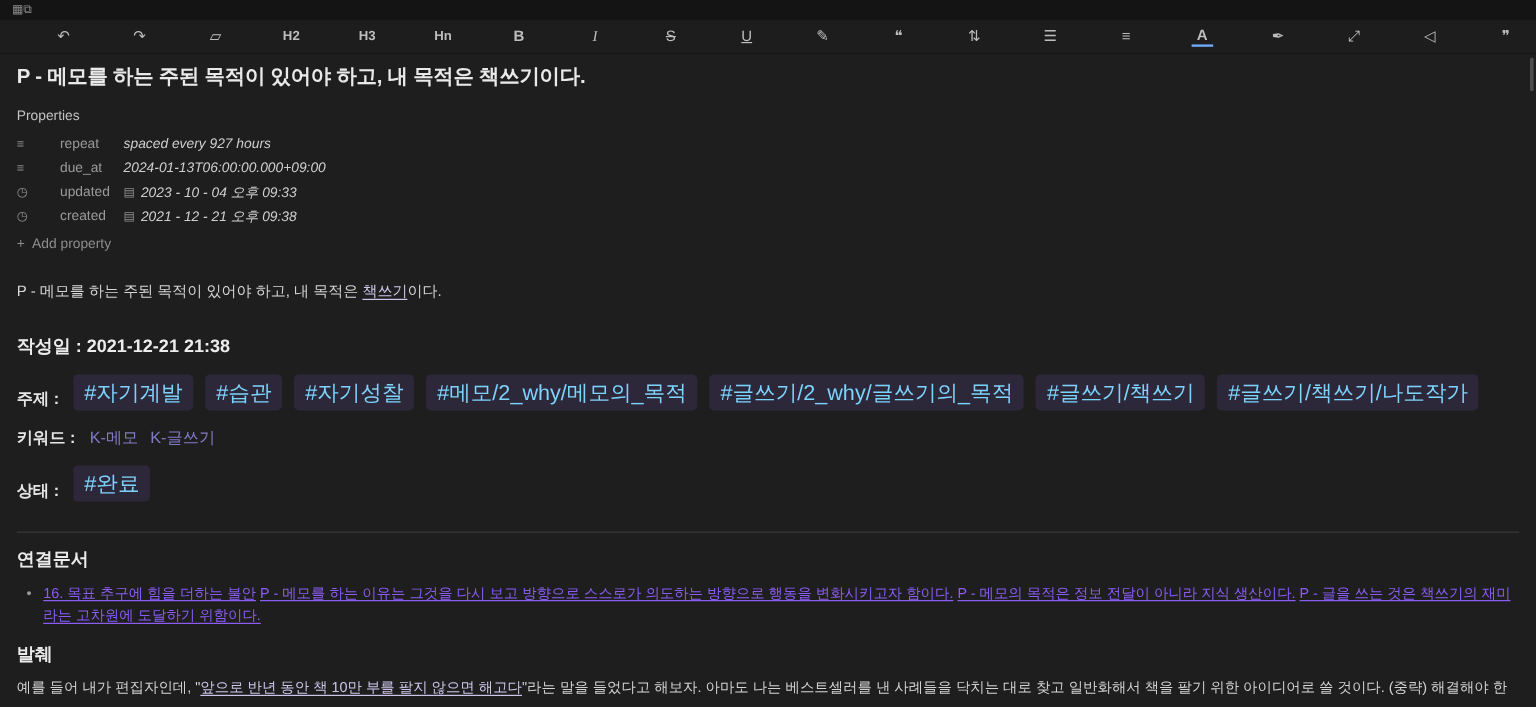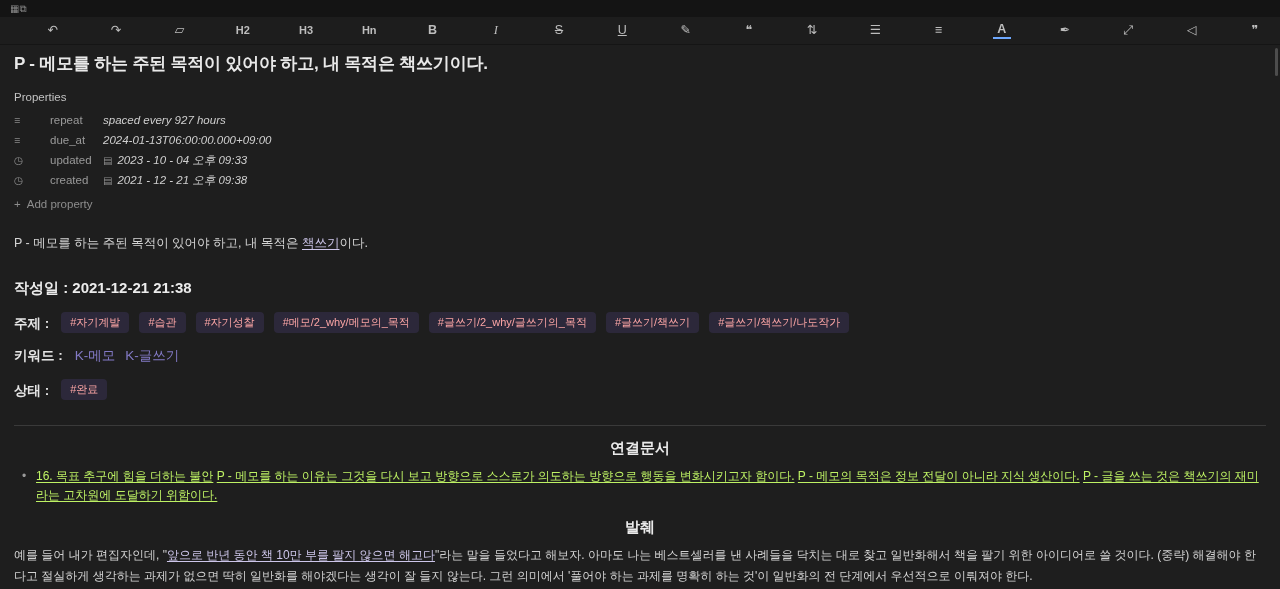--- a/index.html
+++ b/index.html
@@ -45,30 +45,30 @@
   .prop-icon { width:17px; color:#8a8a8a; font-size:10.5px; }
   .prop-key { width:70px; color:#9a9a9a; font-size:11.5px;padding-left:19px; }
   .prop-value { color:#cfcfcf; font-size:11.5px; display:flex; align-items:center; gap:5px; margin-left:2px;font-style:italic; }
   .cal-icon { color:#8f8f8f; font-size:10px; }
   .add-prop { margin-top:8px; color:#8d8d8d; font-size:11.5px; cursor:pointer; display:flex; align-items:center; gap:6px; }
   .intro { margin-top:25px; font-size:12.5px; color:#d6d6d6; }
   .meta-date { margin-top:27px; font-size:15px; font-weight:bold; color:#ececec; }
   .meta-row { margin-top:14px; display:flex; align-items:flex-end; flex-wrap:wrap; gap:10px; font-size:13.5px; }
   .meta-label { font-weight:bold; color:#e5e5e5; margin-right:2px; }
   .tag {
-    background:rgba(140,106,246,0.13); color:#fca5a5;
-    padding:3px 9px; border-radius:4px; font-size:11px; cursor:pointer; white-space:nowrap;
+    background:rgba(140,106,246,0.13); color:#7dd3fc;
+    padding:3px 9px; border-radius:4px; font-size:18px; cursor:pointer; white-space:nowrap;
   }
   .klink { color:#837ac6; cursor:pointer; text-decoration:none; }
   hr.divider { margin-top:25px; border:none; border-top:1px solid #3a3a3a; }
-  h2.section { margin-top:13px; font-size:15px; font-weight:bold; color:#eaeaea;text-align:center; }
+  h2.section { margin-top:13px; font-size:15px; font-weight:bold; color:#eaeaea; }
   ul.blist { margin-top:9px; list-style:none; }
   ul.blist li { padding-left:22px; position:relative; font-size:12px; line-height:1.6; }
   ul.blist li::before { content:"•"; position:absolute; left:8px; color:#9a9a9a; }
-  .dlink { color:#bef264; text-decoration:underline; text-underline-offset:2px; cursor:pointer; }
+  .dlink { color:#8b5cf6; text-decoration:underline; text-underline-offset:2px; cursor:pointer; }
   .ilink { color:#cdc6ea; text-decoration:underline; text-underline-offset:2px; cursor:pointer; }
   p.body-text { margin-top:8px; font-size:12px; line-height:1.7; color:#d2d2d2; }
   
   .scroll-thumb {
     position:absolute; right:2px; top:48px; width:3px; height:28px;
     background:#4d4d4d; border-radius:2px; cursor:pointer;
   }
 </style>
 </head>
 <body>

